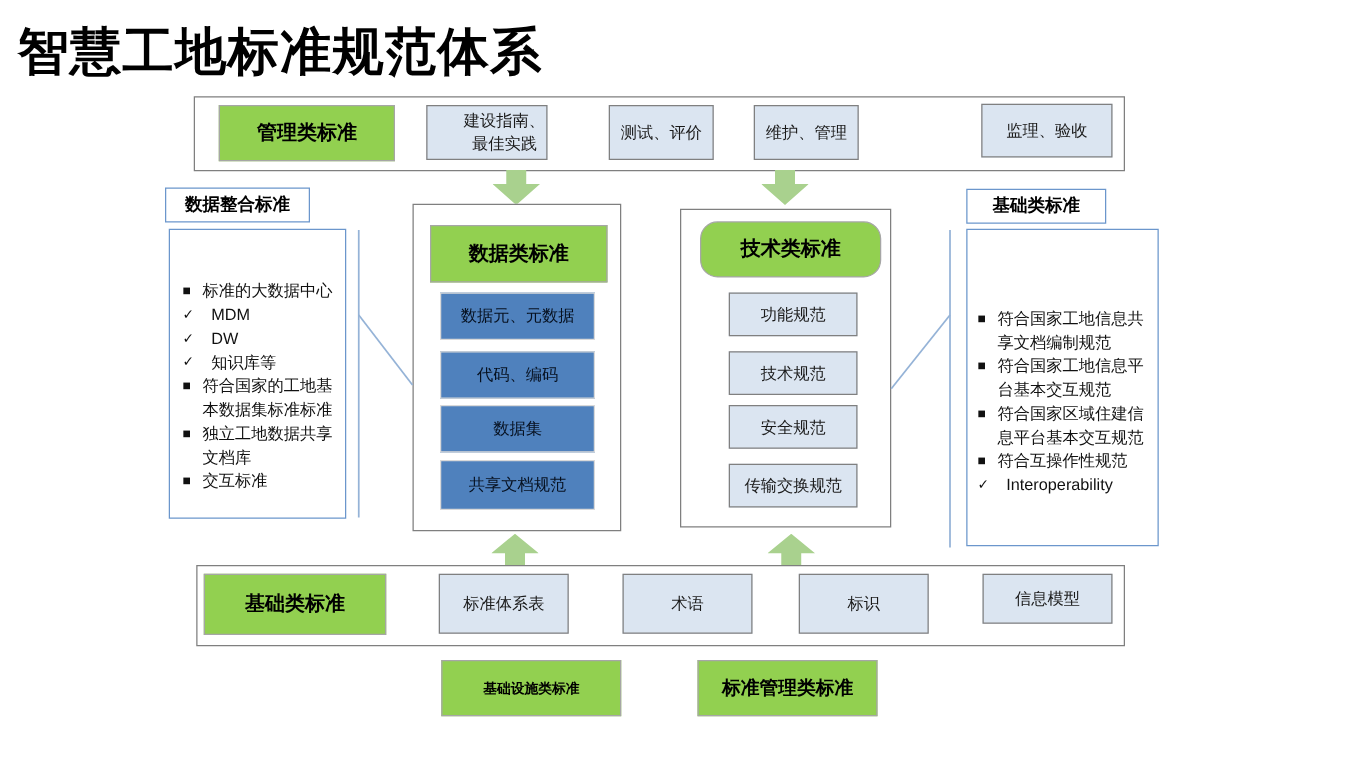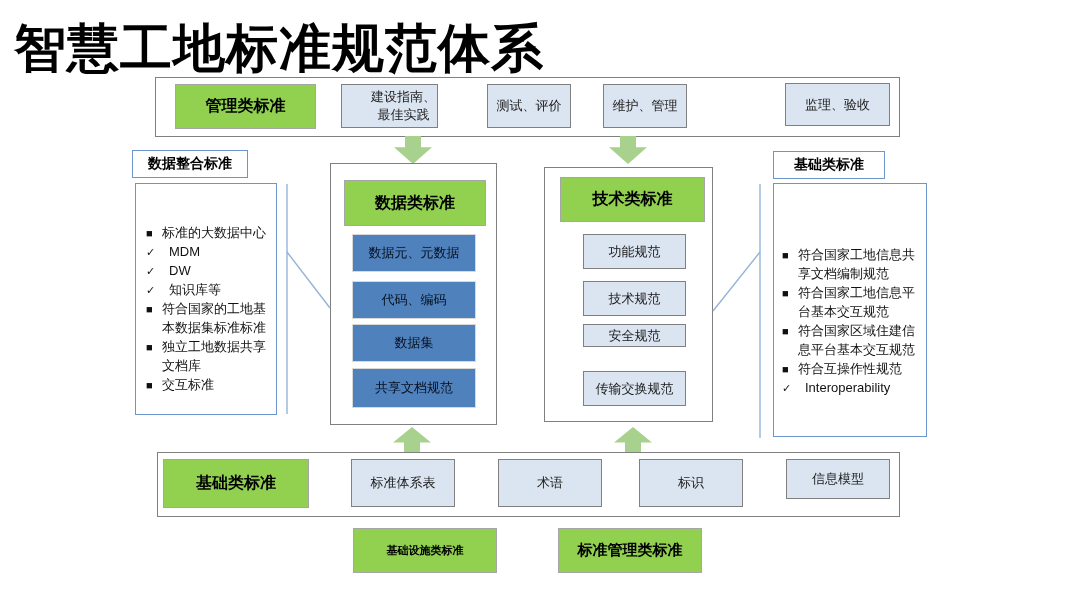--- a/index.html
+++ b/index.html
@@ -6,21 +6,21 @@
     --green:#92d050; --arrow-green:#a9d18e; --blue:#4f81bd; --light-blue:#dbe5f1;
     --container-border:#7f7f7f; --box-border:#808080; --green-border:#a6a6a6;
     --side-border:#6b96cc; --connector:#95b3d7;
   }
   html,body{margin:0;padding:0;background:#fff;}
   #stage{position:relative;width:1080px;height:608px;background:#fff;overflow:hidden;
          font-family:"Liberation Sans",sans-serif;}
   .abs{position:absolute;box-sizing:border-box;}
   .serif{font-family:"Liberation Serif",serif;}
 
-  #page-title{left:14px;top:14px;font-size:52px;font-weight:900;color:#000;
+  #page-title{left:14px;top:14px;font-size:41px;font-weight:900;color:#000;
               letter-spacing:1px;white-space:nowrap;}
 
   .container{background:#fff;border:1.6px solid var(--container-border);}
   .green-box{background:var(--green);border:1.6px solid var(--green-border);
              display:flex;align-items:center;justify-content:center;
              font-weight:bold;font-size:16px;color:#000;text-align:center;}
   .light-box{background:var(--light-blue);border:1.3px solid var(--box-border);
              display:flex;align-items:center;justify-content:center;
              font-size:13px;color:#1a1a1a;text-align:center;white-space:pre-line;}
   .light-box.serif,.blue-box.serif{font-family:"Liberation Serif",serif;}
@@ -94,24 +94,24 @@
   </div>
 
   <div class="abs container" style="left:330px;top:163px;width:167px;height:262px;"></div>
   <div class="abs green-box" style="left:344px;top:180px;width:142px;height:46px;">数据类标准</div>
   <div class="abs blue-box serif" style="left:352px;top:234px;width:124px;height:38px;">数据元、元数据</div>
   <div class="abs blue-box serif" style="left:352px;top:281px;width:124px;height:38px;">代码、编码</div>
   <div class="abs blue-box serif" style="left:352px;top:324px;width:124px;height:38px;">数据集</div>
   <div class="abs blue-box serif" style="left:352px;top:368px;width:124px;height:40px;">共享文档规范</div>
 
   <div class="abs container" style="left:544px;top:167px;width:169px;height:255px;"></div>
-  <div class="abs green-box" style="left:560px;top:177px;width:145px;height:45px;">技术类标准</div>
+  <div class="abs green-box" style="left:560px;top:177px;width:145px;height:45px;border-radius:14px;">技术类标准</div>
   <div class="abs light-box serif" style="left:583px;top:234px;width:103px;height:35px;">功能规范</div>
   <div class="abs light-box serif" style="left:583px;top:281px;width:103px;height:35px;">技术规范</div>
-  <div class="abs light-box serif" style="left:583px;top:324px;width:103px;height:23px;">安全规范</div>
+  <div class="abs light-box serif" style="left:583px;top:324px;width:103px;height:35px;">安全规范</div>
   <div class="abs light-box serif" style="left:583px;top:371px;width:103px;height:35px;">传输交换规范</div>
 
   <div class="abs side-label serif" style="left:773px;top:151px;width:112px;height:28px;">基础类标准</div>
   <div class="abs side-box" style="left:773px;top:183px;width:154px;height:254px;">
     <div class="bullet-list" style="padding:62px 4px 0 8px;">
       <div class="bullet-row">
         <span class="bullet-marker">■</span>
         <span class="bullet-text">符合国家工地信息共享文档编制规范</span>
         </div>
       <div class="bullet-row">

